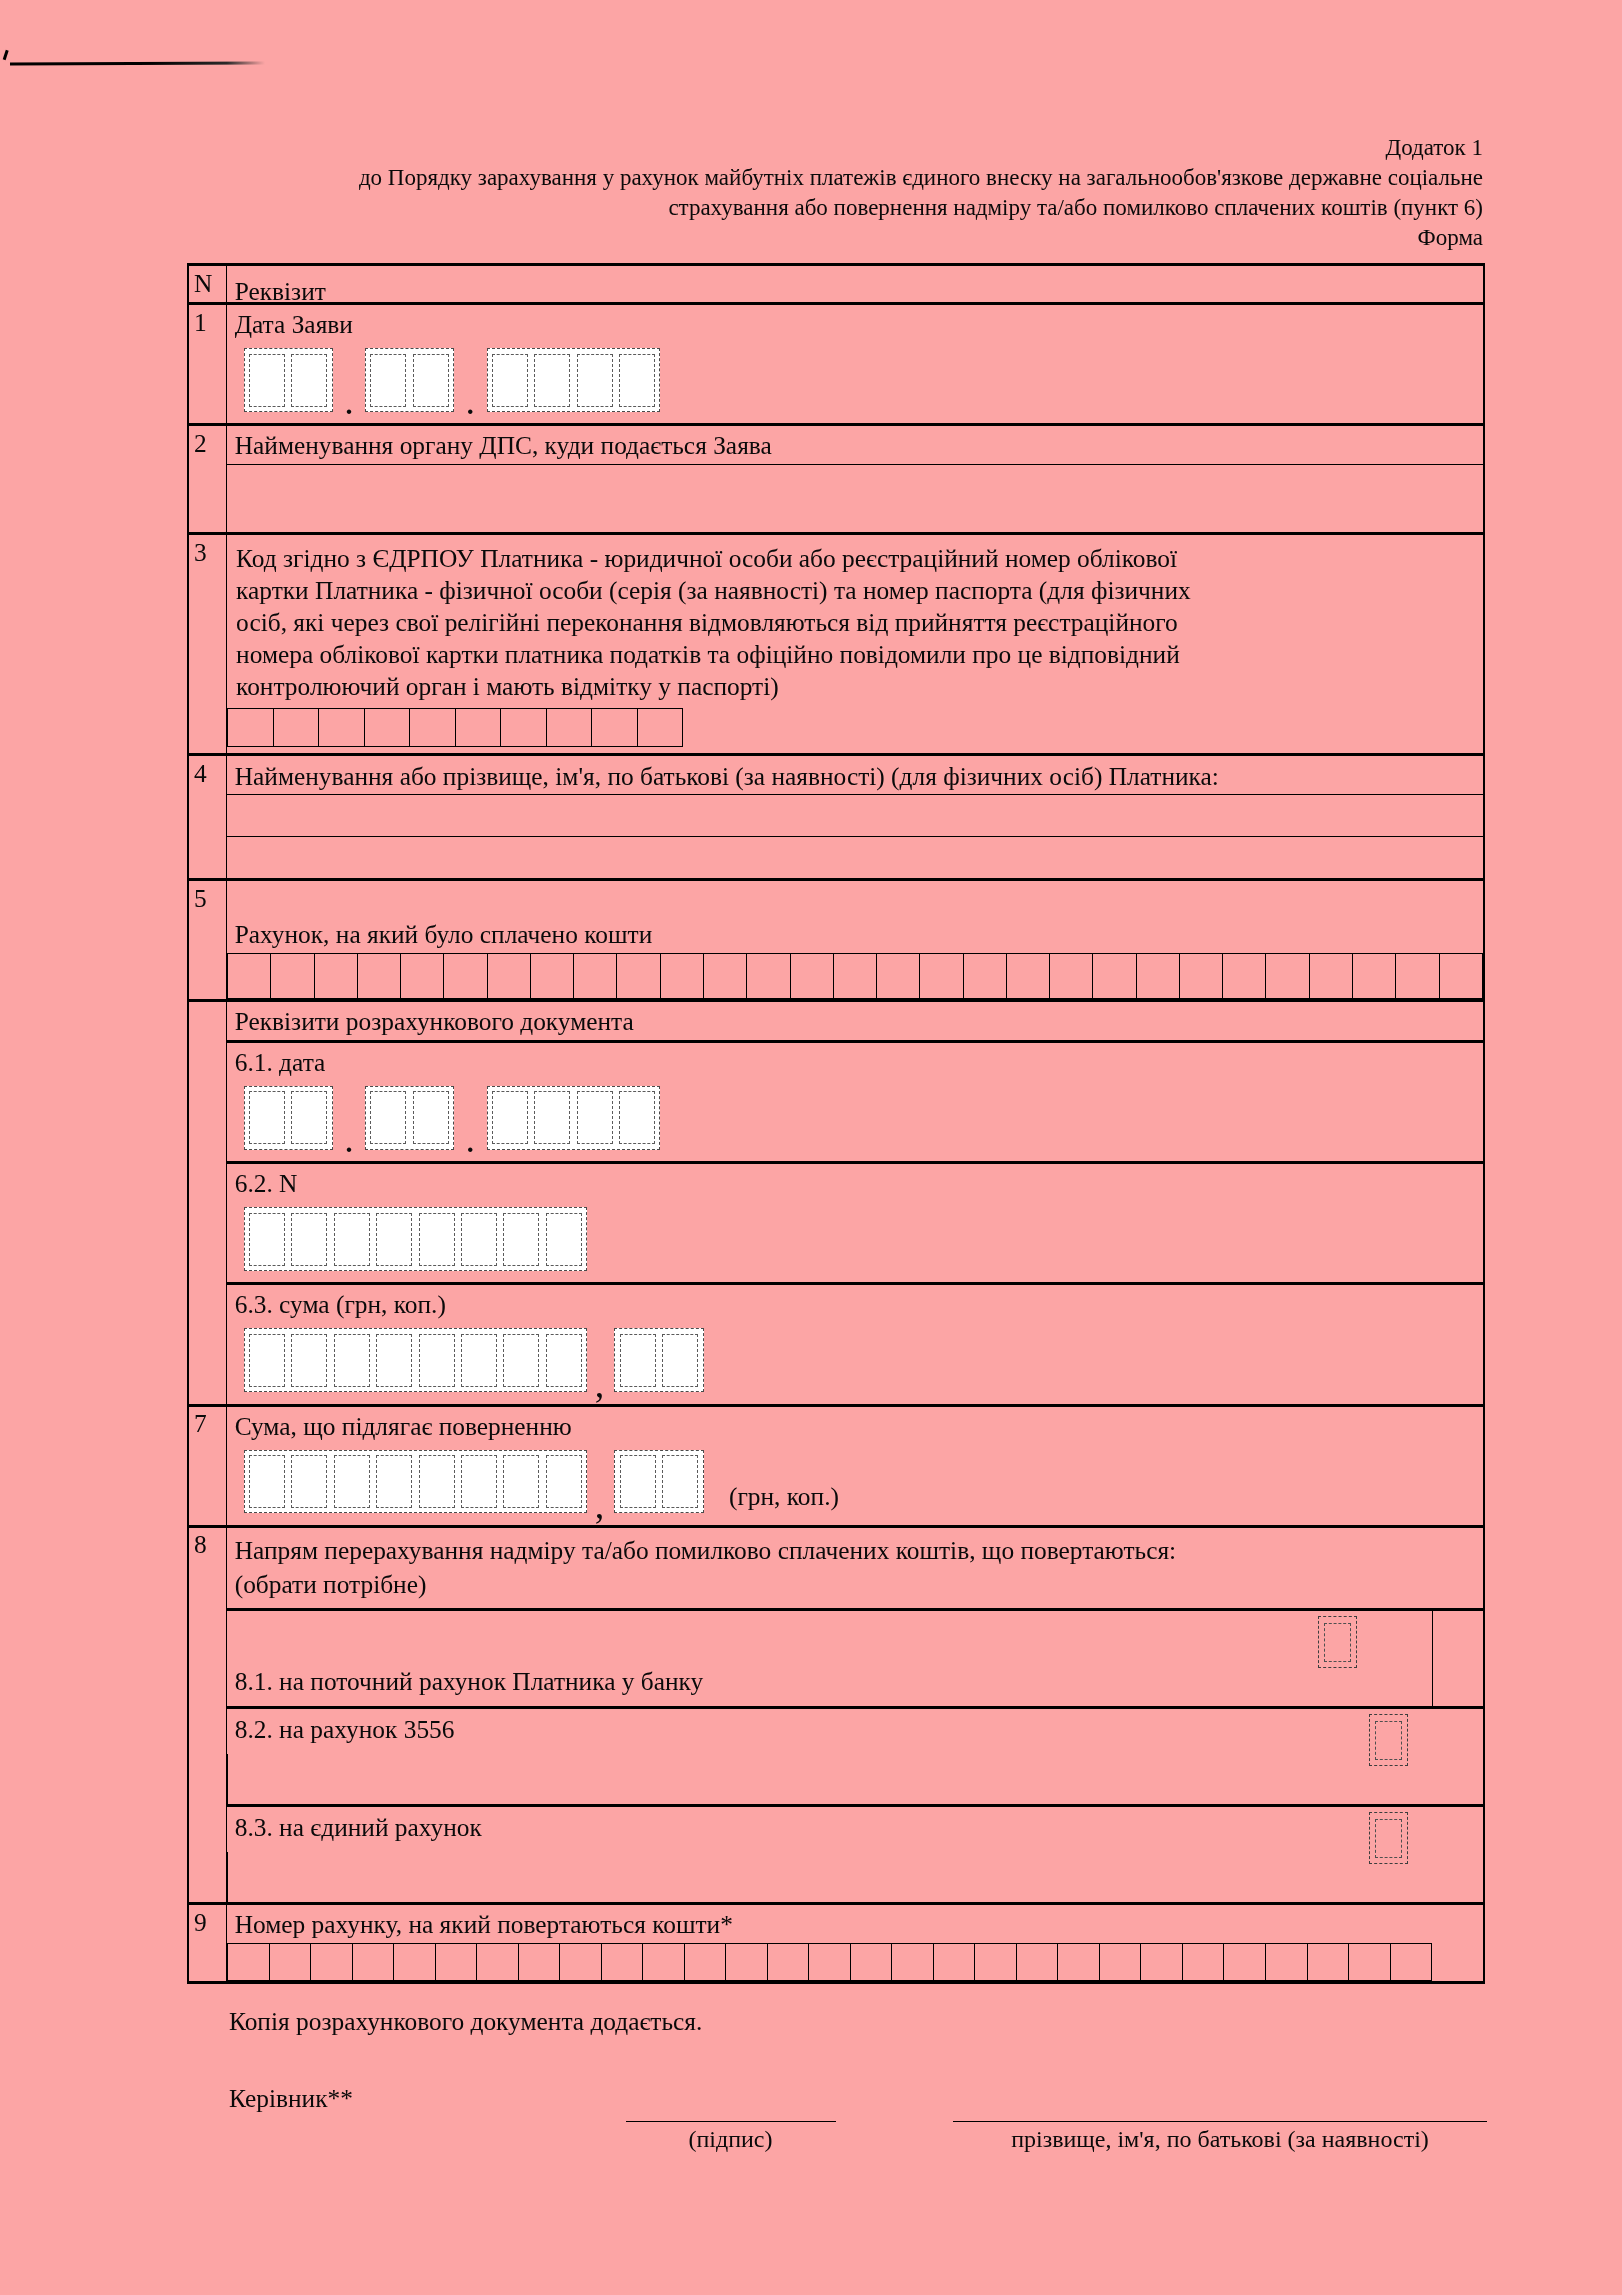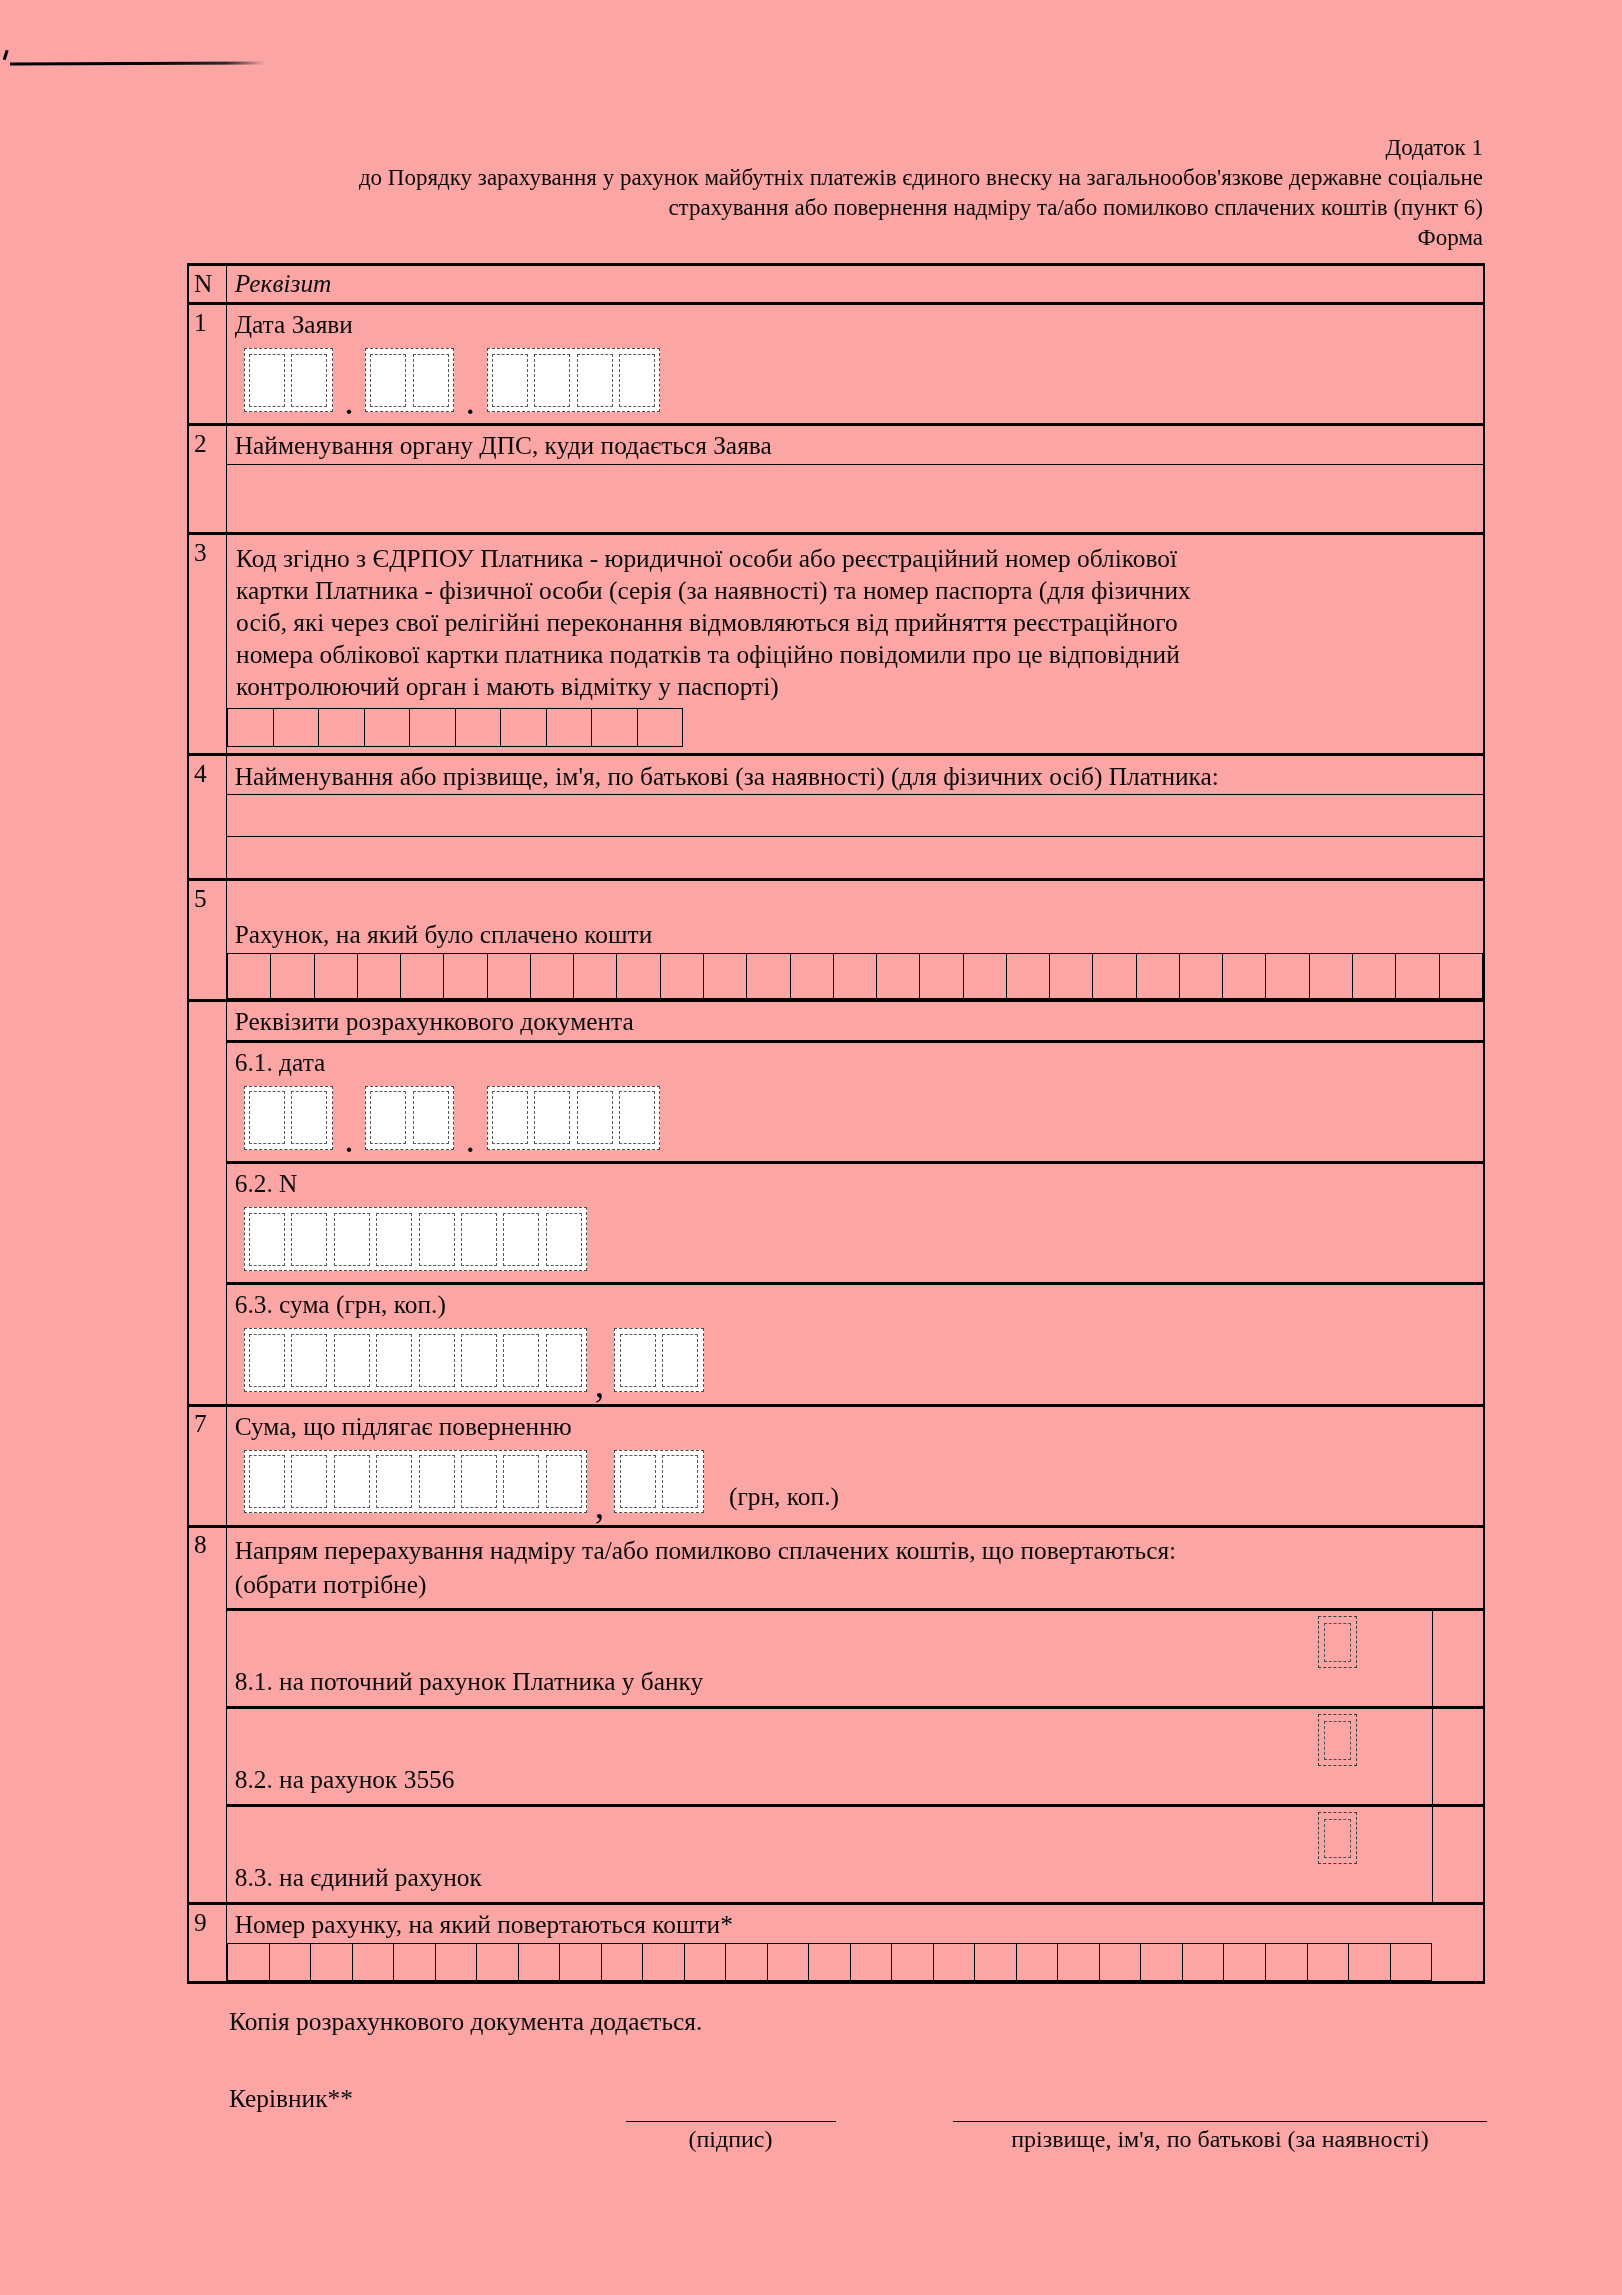--- a/index.html
+++ b/index.html
@@ -40,21 +40,21 @@
   .boxrow{display:flex;align-items:flex-end;padding:5.1px 7.6px 11.4px 16.5px;}
   .dgroup{display:flex;gap:6.4px;border:1.3px dashed #4a4a4a;padding:4.4px;background:#fff;}
   .dcell{width:34px;height:51px;border:1.3px dashed #5a5a5a;}
   .dsep{font-size:38px;line-height:19px;margin:0 11.4px 1.3px;align-self:flex-end;}
   .asep{font-size:38px;line-height:16.5px;margin:0 10.2px 0 7.6px;align-self:flex-end;}
   .suffix{font-size:25.4px;margin:0 0 2.5px 25.4px;align-self:flex-end;white-space:nowrap;}
 
   
   .b8hdr{font-size:25.4px;line-height:34px;padding:5.1px 7.6px 7.6px;}
   .sub8{display:flex;height:95px;}
-  .sub8 + .sub8{border-top:3.2px solid #000;}
+  .sub8 + .sub8{border-top:3.2px solid #000;flex-direction:column;}
   .sub8main{flex:1;position:relative;display:flex;align-items:flex-end;padding:0 0 10.2px 7.6px;font-size:25.4px;}
   .sub8side{flex:0 0 50px;border-left:1.9px solid #000;}
   .chk{position:absolute;top:5.1px;right:75px;width:37px;height:50px;border:1.9px dashed #3d3d3d;}
   .chk::before{content:"";position:absolute;inset:5.1px;border:1.9px dashed #4f4f4f;}
 
   
   .copynote{margin:23px 0 0 229px;font-size:25.4px;}
   .sigrow{position:relative;height:107px;margin-top:48px;font-size:25.4px;}
   .role{position:absolute;left:229px;top:0;}
   .sigline1{position:absolute;left:626px;top:37px;width:210px;border-top:1.9px solid #000;}
@@ -77,21 +77,21 @@
       </div>
     <div class="line">Форма</div>
   </div>
 
 
   <div class="tbl">
 
     <div class="band" style="height:36px;">
       <div class="num">N</div>
       <div class="cnt">
-          <div class="lbl" style="padding-top:3px;font-style:italic;">Реквізит</div>
+          <div class="lbl" style="padding-top:11px;">Реквізит</div>
         </div>
     </div>
 
     <div class="band">
       <div class="num">1</div>
       <div class="cnt">
         <div class="lbl">Дата Заяви</div>
         <div class="boxrow">
             <span class="dgroup">
               <span class="dcell"></span>

